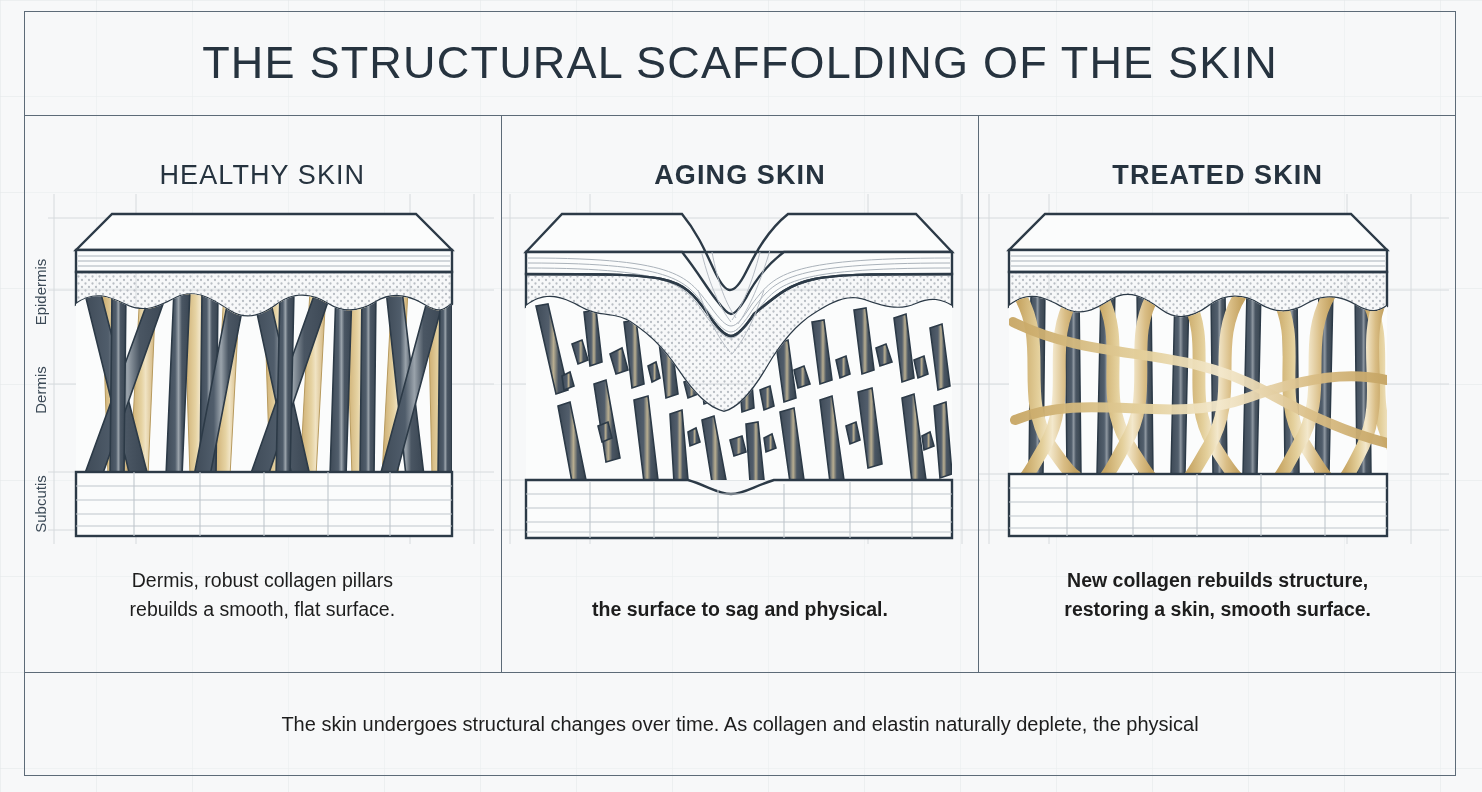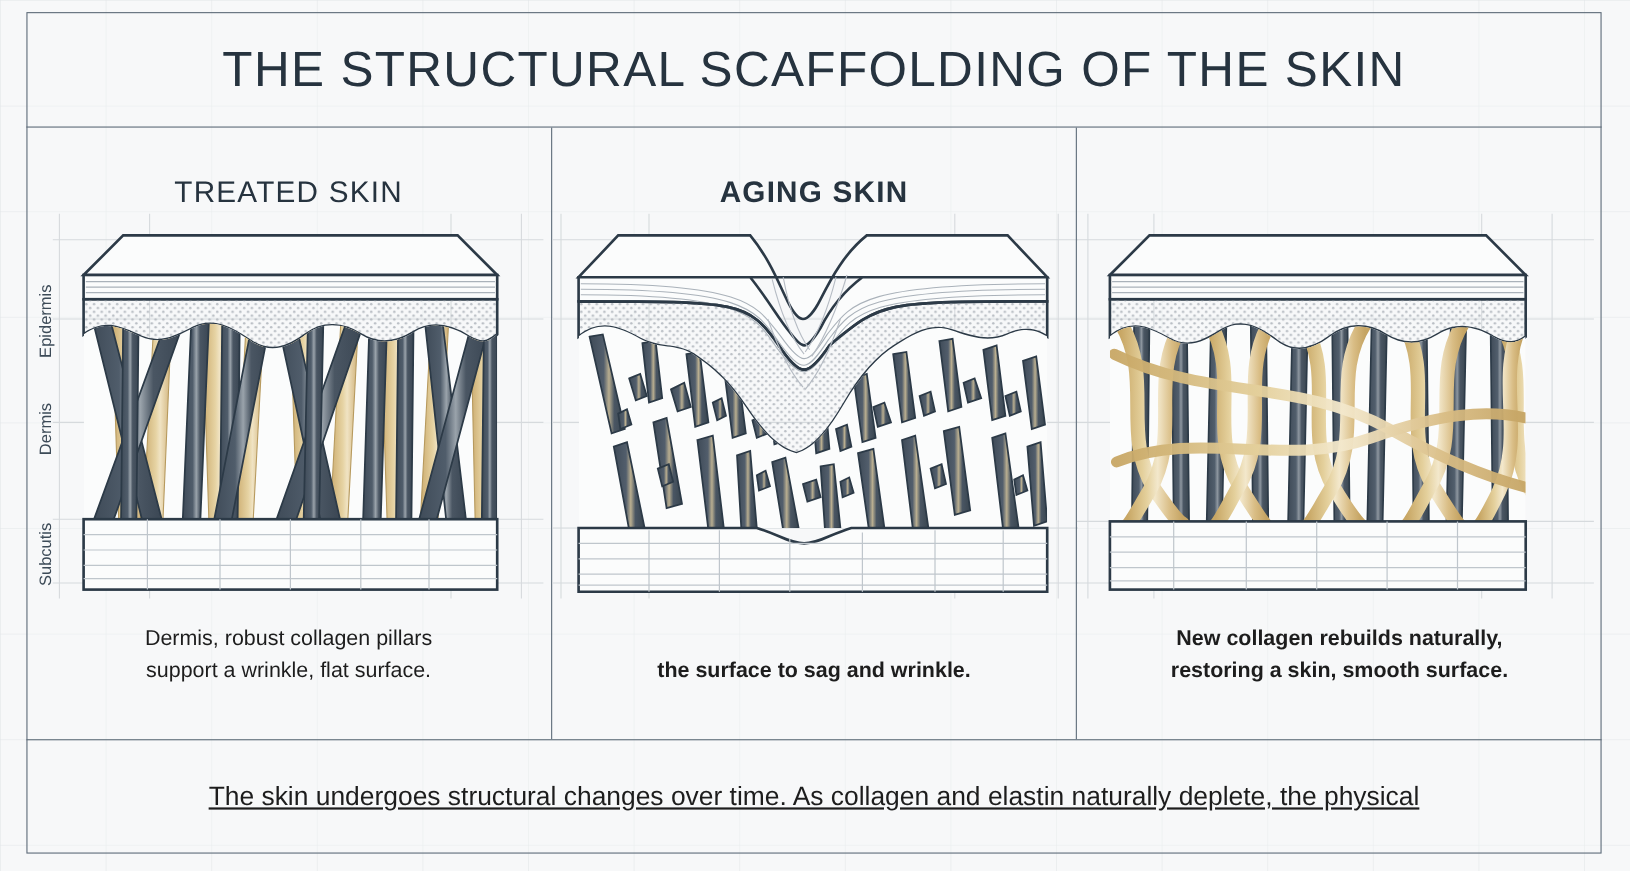--- a/index.html
+++ b/index.html
@@ -67,24 +67,23 @@
   }
   
   .footer{
     position:absolute;left:24px;top:672px;width:1432px;height:104px;
     box-sizing:border-box;
     border-top:1.6px solid #5d6b78;
     display:flex;align-items:center;justify-content:center;
   }
   .footer-text{
     text-align:center;
-    font-size:24px;line-height:31px;
+    font-size:20px;line-height:31px;
     color:#1d1d1d;
     max-width:1160px;
-    text-decoration:underline;
   }
   svg{display:block;}
 </style>
 </head>
 <body>
 
 <div class="poster">
 
   <svg class="bg-grid" width="1482" height="792" viewBox="0 0 1482 792">
     <defs>
@@ -98,21 +97,21 @@
 
   <div class="frame"></div>
 
   <div class="title-bar">
     <div class="title">THE STRUCTURAL SCAFFOLDING OF THE SKIN</div>
   </div>
 
   <div class="panels">
 
     <div class="panel">
-      <div class="panel-title">TREATED SKIN</div>
+      <div class="panel-title">HEALTHY SKIN</div>
 
       <div class="diagram-wrap">
         <svg width="478" height="370" viewBox="0 0 478 370">
           <defs>
             <pattern id="stipple1" width="7" height="7" patternUnits="userSpaceOnUse">
               <circle cx="2" cy="2" r="1.15" fill="#b9bec4"></circle>
               <circle cx="5.5" cy="5.5" r="1.15" fill="#b9bec4"></circle>
             </pattern>
             <clipPath id="dermisClip1">
               <path d="M52 110
@@ -224,21 +223,21 @@
           </g>
 
           <text x="22" y="98" transform="rotate(-90 22 98)" text-anchor="middle" font-family="Liberation Sans, sans-serif" font-size="15" fill="#3c4a57">Epidermis</text>
           <text x="22" y="196" transform="rotate(-90 22 196)" text-anchor="middle" font-family="Liberation Sans, sans-serif" font-size="15" fill="#3c4a57">Dermis</text>
           <text x="22" y="310" transform="rotate(-90 22 310)" text-anchor="middle" font-family="Liberation Sans, sans-serif" font-size="15" fill="#3c4a57">Subcutis</text>
         </svg>
       </div>
 
       <div class="caption">
         <div>Dermis, robust collagen pillars</div>
-        <div>support a wrinkle, flat surface.</div>
+        <div>rebuilds a smooth, flat surface.</div>
       </div>
     </div>
 
     <div class="panel">
       <div class="panel-title">AGING SKIN</div>
 
       <div class="diagram-wrap">
         <svg width="478" height="370" viewBox="0 0 478 370">
           <defs>
             <pattern id="stipple2" width="7" height="7" patternUnits="userSpaceOnUse">
@@ -389,25 +388,26 @@
               <line x1="216" y1="296" x2="216" y2="344"></line>
               <line x1="282" y1="290" x2="282" y2="344"></line>
               <line x1="348" y1="288" x2="348" y2="344"></line>
               <line x1="410" y1="288" x2="410" y2="344"></line>
             </g>
           </g>
         </svg>
       </div>
 
       <div class="caption">
-        <div>the surface to sag and wrinkle.</div>
+        <div>the surface to sag and physical.</div>
       </div>
     </div>
 
     <div class="panel">
+      <div class="panel-title">TREATED SKIN</div>
 
       <div class="diagram-wrap">
         <svg width="478" height="370" viewBox="0 0 478 370">
           <defs>
             <pattern id="stipple3" width="7" height="7" patternUnits="userSpaceOnUse">
               <circle cx="2" cy="2" r="1.15" fill="#b9bec4"></circle>
               <circle cx="5.5" cy="5.5" r="1.15" fill="#b9bec4"></circle>
             </pattern>
             <clipPath id="dermisClip3">
               <path d="M30 112
@@ -512,21 +512,21 @@
               <line x1="154" y1="280" x2="154" y2="342"></line>
               <line x1="218" y1="280" x2="218" y2="342"></line>
               <line x1="282" y1="280" x2="282" y2="342"></line>
               <line x1="346" y1="280" x2="346" y2="342"></line>
             </g>
           </g>
         </svg>
       </div>
 
       <div class="caption">
-        <div>New collagen rebuilds naturally,</div>
+        <div>New collagen rebuilds structure,</div>
         <div>restoring a skin, smooth surface.</div>
       </div>
     </div>
 
   </div>
 
   <div class="footer">
     <div class="footer-text">
       <div>The skin undergoes structural changes over time. As collagen and elastin naturally deplete, the physical</div>
     </div>

